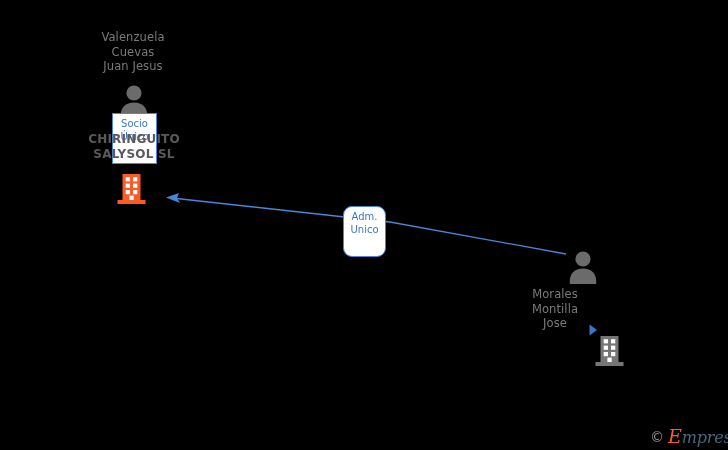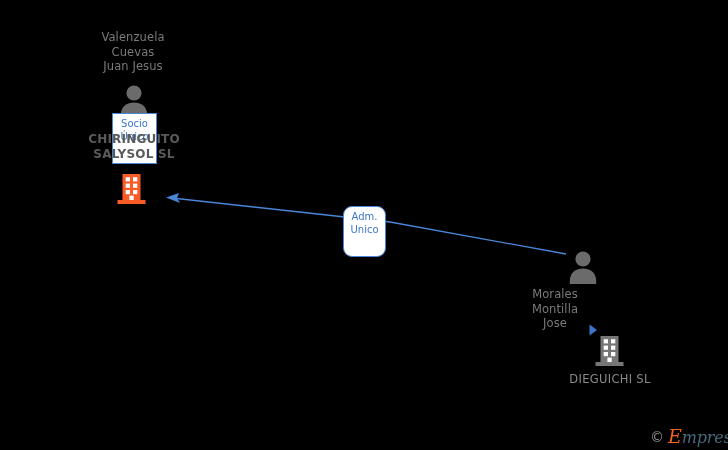--- a/index.html
+++ b/index.html
@@ -191,21 +191,20 @@
       <rect x="8.7" y="3.2" width="4.3" height="4.2" fill="#ffffff"></rect>
       <rect x="16.0" y="3.2" width="4.3" height="4.2" fill="#ffffff"></rect>
       <rect x="8.7" y="9.6" width="4.3" height="4.2" fill="#ffffff"></rect>
       <rect x="16.0" y="9.6" width="4.3" height="4.2" fill="#ffffff"></rect>
       <rect x="8.7" y="16.0" width="4.3" height="4.2" fill="#ffffff"></rect>
       <rect x="16.0" y="16.0" width="4.3" height="4.2" fill="#ffffff"></rect>
       <rect x="12.4" y="21.6" width="4.3" height="4.4" fill="#ffffff"></rect>
     </svg>
   </div>
 
-  <div class="company-name plain" style="left:545px; top:372px; width:130px;">DIEGUICHI  SL</div>
 
   <div id="logo" style="left:650px; top:428px;">
     <span class="copy">©</span>
     <span class="wordmark">
       <span class="e">E</span><span class="rest">mpresia</span>
     </span>
   </div>
 
 </div>
 

